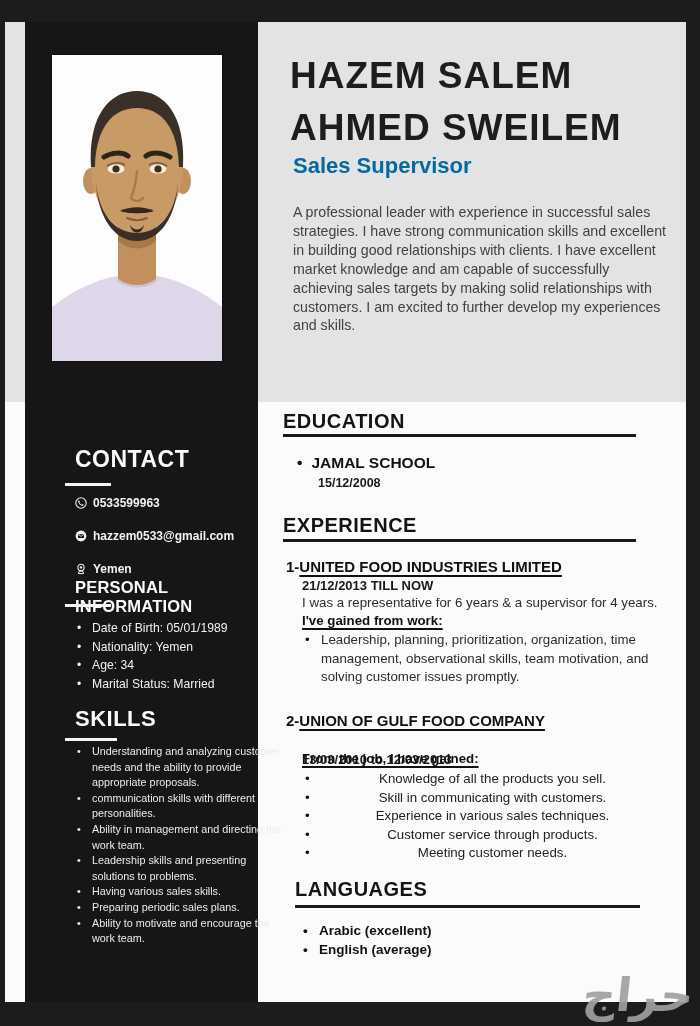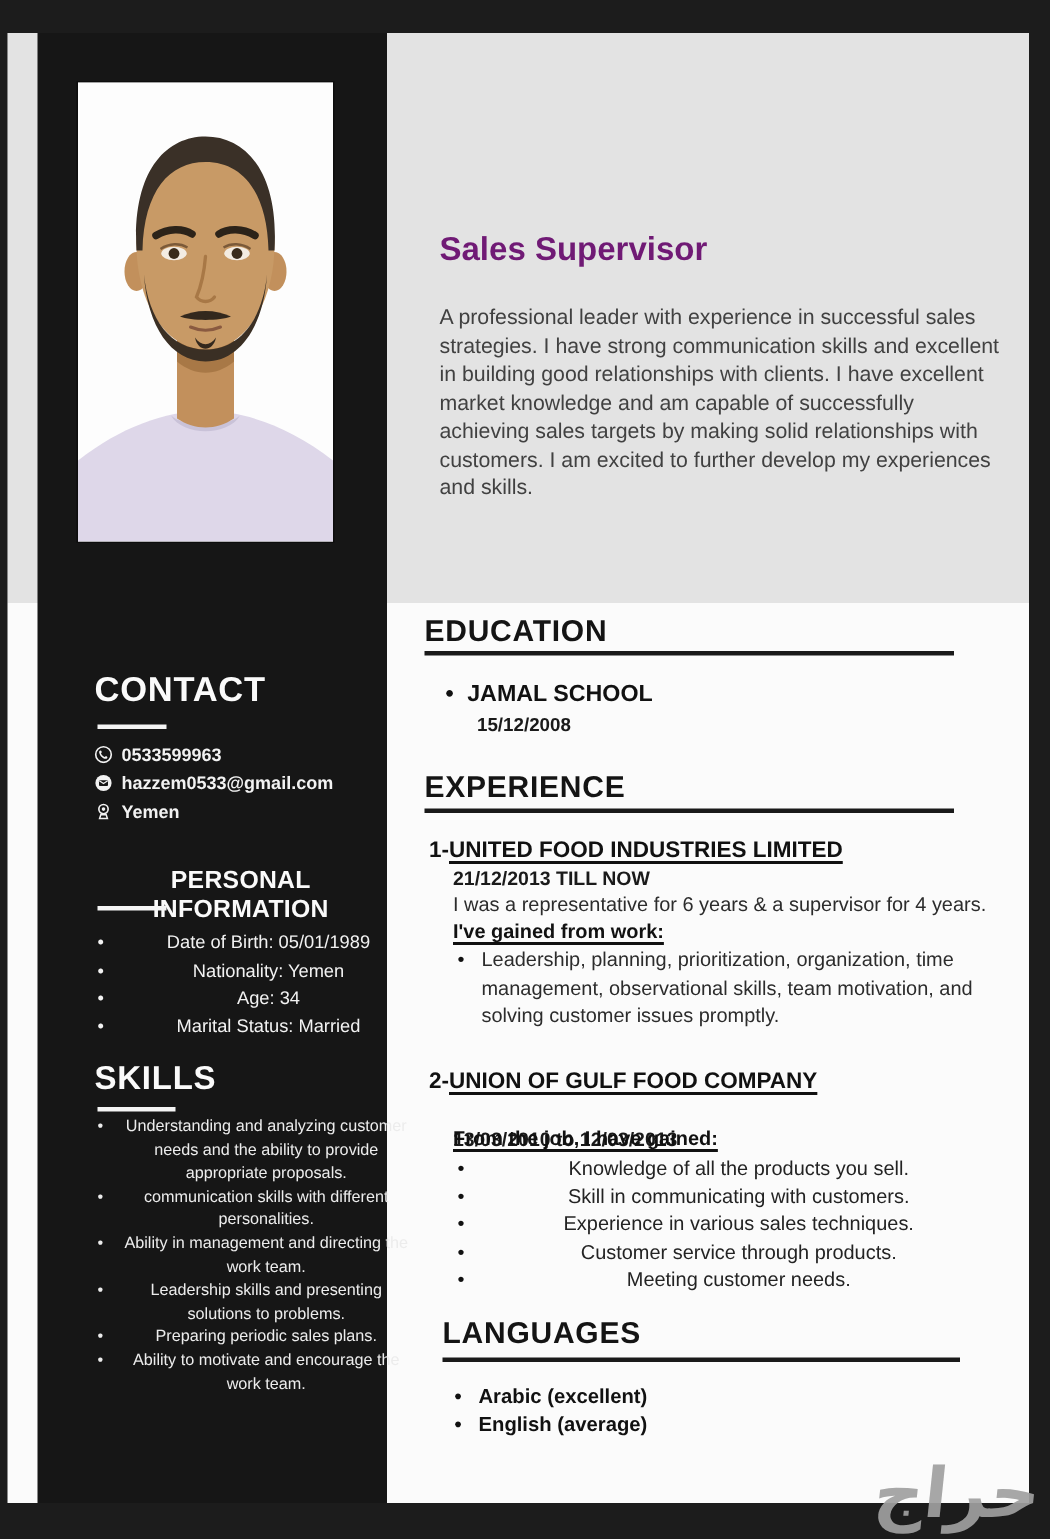--- a/index.html
+++ b/index.html
@@ -14,41 +14,41 @@
   
   .band-top{position:absolute;left:0;top:0;width:700px;height:22px;background:var(--frame);}
   .band-bottom{position:absolute;left:0;top:1002px;width:700px;height:24px;background:var(--frame);}
   .strip-left{position:absolute;left:0;top:0;width:5px;height:1026px;background:var(--frame);}
   .strip-right{position:absolute;left:686px;top:0;width:14px;height:1026px;background:var(--frame);}
   .gray-band{position:absolute;left:5px;top:22px;width:681px;height:380px;background:var(--band-bg);}
 
   
   .sidebar{position:absolute;left:25px;top:22px;width:233px;height:980px;background:var(--sidebar-bg);color:var(--text-light);}
   .photo-wrap{position:absolute;left:27px;top:33px;width:170px;height:306px;background:#fdfdfd;box-shadow:0 0 0 1px #0d0d0d;}
-  .side-section{position:absolute;left:38px;color:var(--text-light);text-align:center;}
+  .side-section{position:absolute;left:50px;color:var(--text-light);}
   .side-h{font-weight:bold;letter-spacing:.5px;color:#fafafa;}
   .h-contact{top:424px;font-size:23px;}
   .h-personal{top:556px;font-size:16.5px;letter-spacing:.2px;}
   .h-skills{top:684px;font-size:22px;}
   .side-rule{position:absolute;left:40px;width:46px;height:3px;background:#f4f4f4;}
   .rule-contact{top:461px;}
   .rule-personal{top:582px;}
   .rule-skills{top:716px;width:52px;}
-  .contact-list{top:474px;display:flex;flex-direction:column;gap:5px;font-size:12px;font-weight:bold;}
+  .contact-list{top:474px;display:flex;flex-direction:column;gap:19px;font-size:12px;font-weight:bold;}
   .contact-row{display:flex;align-items:center;gap:6px;}
   .cicon{width:12px;height:12px;flex:0 0 12px;display:inline-block;}
   .side-ul{list-style:none;}
   .side-ul li{position:relative;padding-left:17px;}
   .side-ul li::before{content:"•";position:absolute;left:2px;top:0;}
   .personal-list{top:597px;font-size:12.2px;line-height:18.5px;width:215px;}
   .skills-list{top:722px;font-size:10.8px;line-height:15.6px;width:212px;color:#ececec;}
 
   
   .name{position:absolute;left:290px;top:50px;font-size:37px;line-height:52px;font-weight:bold;letter-spacing:1px;color:var(--text-dark);}
-  .job-title{position:absolute;left:293px;top:153px;font-size:22px;font-weight:bold;color:#701a75;}
+  .job-title{position:absolute;left:293px;top:153px;font-size:22px;font-weight:bold;color:#0369a1;}
   .summary{position:absolute;left:293px;top:203px;width:376px;font-size:14.2px;line-height:18.9px;color:#414141;}
 
   
   .main-h{position:absolute;font-size:20px;font-weight:bold;letter-spacing:.5px;color:#141414;}
   .main-rule{position:absolute;height:3px;background:#1a1a1a;}
   .h-education{left:283px;top:410px;}
   .rule-education{left:283px;top:434px;width:353px;}
   .edu-item{position:absolute;left:297px;top:454px;font-size:15.5px;font-weight:bold;color:#111;}
   .edu-item .bullet{margin-right:9px;}
   .edu-date{position:absolute;left:318px;top:476px;font-size:12.5px;font-weight:bold;color:#1a1a1a;}
@@ -163,25 +163,30 @@
         <li>Marital Status: Married</li>
       </ul>
 
     <div class="side-section side-h h-skills">SKILLS</div>
     <div class="side-rule rule-skills"></div>
     <ul class="side-section side-ul skills-list">
         <li>Understanding and analyzing customer needs and the ability to provide appropriate proposals.</li>
         <li>communication skills with different personalities.</li>
         <li>Ability in management and directing the work team.</li>
         <li>Leadership skills and presenting solutions to problems.</li>
+        <li>Having various sales skills.</li>
         <li>Preparing periodic sales plans.</li>
         <li>Ability to motivate and encourage the work team.</li>
       </ul>
   </div>
 
+  <div class="name">
+    <div>HAZEM SALEM</div>
+    <div>AHMED SWEILEM</div>
+  </div>
   <div class="job-title">Sales Supervisor</div>
   <div class="summary">A professional leader with experience in successful sales strategies. I have strong communication skills and excellent in building good relationships with clients. I have excellent market knowledge and am capable of successfully achieving sales targets by making solid relationships with customers. I am excited  to further develop my experiences and skills.</div>
 
   <div class="main-h h-education">EDUCATION</div>
   <div class="main-rule rule-education"></div>
   <div class="edu-item"><span class="bullet">•</span><span>JAMAL SCHOOL</span></div>
   <div class="edu-date">15/12/2008</div>
 
   <div class="main-h h-experience">EXPERIENCE</div>
   <div class="main-rule rule-experience"></div>

